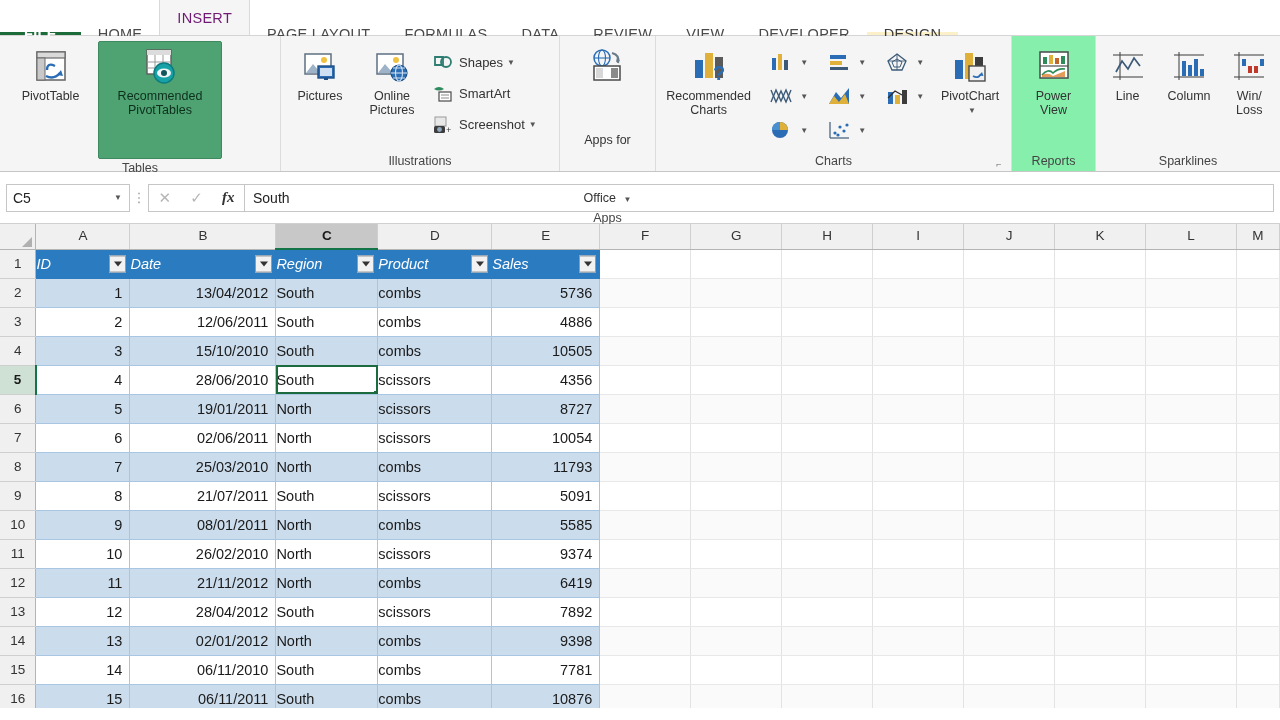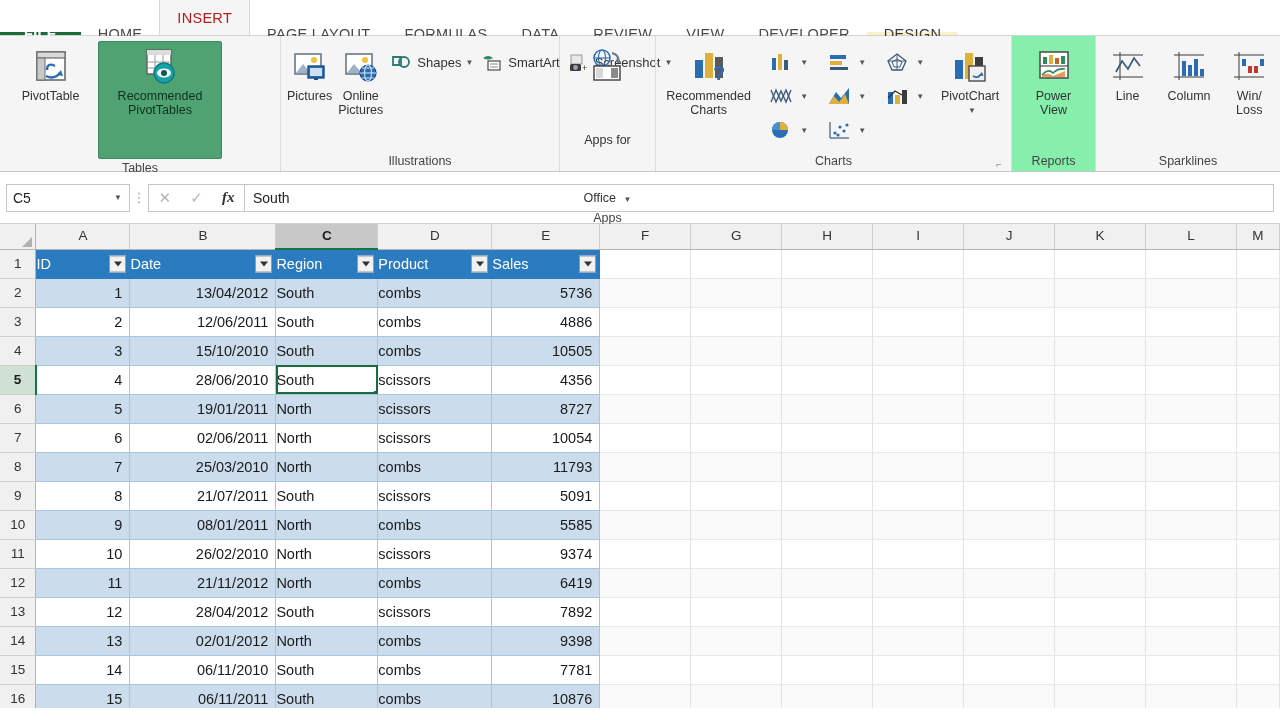--- a/index.html
+++ b/index.html
@@ -31,21 +31,21 @@
   }
   .tab.file {
     background: #1e6b3a;
     color: #ffffff;
     font-weight: bold;
     padding: 0 24px;
     font-size: 14.5px;
   }
   .tab.active {
     background: #f5f5f5;
-    color: #b91c1c;
+    color: #701a75;
     border-left: 1px solid #d9d9d9;
     border-right: 1px solid #d9d9d9;
     border-top: 1px solid #d9d9d9;
     margin-top: -1px;
   }
   .tab.contextual {
     background: #fbf0c8;
     color: #3a3a3a;
   }
   .tabbar-filler { flex: 1; background: #ffffff; }
@@ -230,20 +230,21 @@
   
   td.thdr {
     background: #2b7bc0;
     color: #ffffff;
     font-weight: bold;
     font-size: 14.5px;
     border-right: 1px solid #2b7bc0;
     border-bottom: 1px solid #2b7bc0;
     position: relative;
     padding-left: 6px;
+    font-style: italic;
   }
   .filter-btn {
     position: absolute; right: 3px; top: 50%;
     transform: translateY(-50%);
     width: 17px; height: 17px;
     background: #f2f2f2;
     border: 1px solid #9a9a9a;
     display: flex; align-items: center; justify-content: center;
     cursor: pointer;
   }
@@ -351,21 +352,21 @@
             <ellipse cx="27" cy="26" rx="3.5" ry="8" fill="none" stroke="#cfe0f2" stroke-width="1.1"></ellipse>
             <line x1="19" y1="26" x2="35" y2="26" stroke="#cfe0f2" stroke-width="1.1"></line>
             <line x1="21" y1="21" x2="33" y2="21" stroke="#cfe0f2" stroke-width="1"></line>
             <line x1="21" y1="31" x2="33" y2="31" stroke="#cfe0f2" stroke-width="1"></line>
           </svg>
         </span>
         <span class="lbl">Online</span>
         <span class="lbl">Pictures</span>
       </div>
 
-      <div style="display:flex;flex-direction:row;padding-top:6px;">
+      <div style="display:flex;flex-direction:column;padding-top:6px;">
         <div class="smallbtn">
           <span class="sico">
             <svg width="22" height="20" viewBox="0 0 22 20">
               <path d="M3 4 h8 v8 h-8 z" fill="none" stroke="#2d7d72" stroke-width="1.8"></path>
               <circle cx="14" cy="9" r="5" fill="none" stroke="#2d7d72" stroke-width="1.8"></circle>
             </svg>
           </span>
           <span class="slbl">Shapes</span>
           <span class="caret">▼</span>
         </div>

